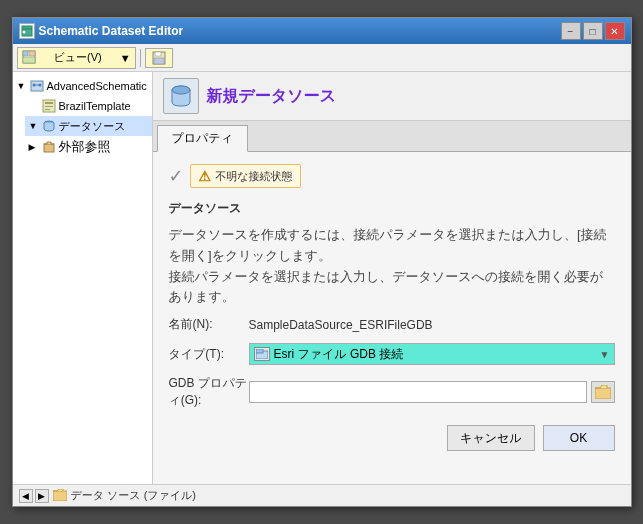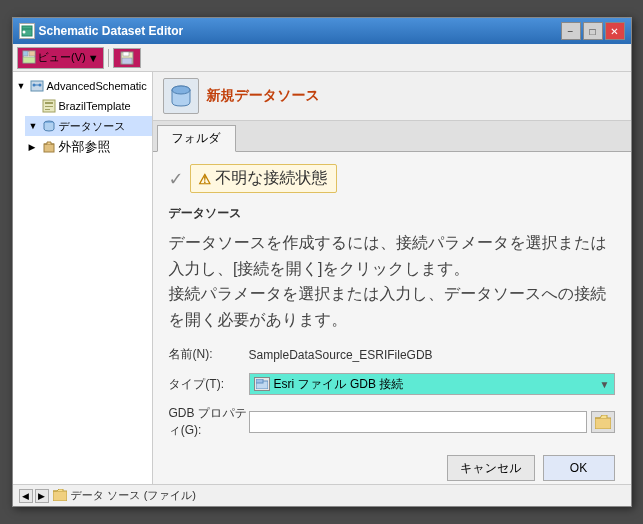--- a/index.html
+++ b/index.html
@@ -75,27 +75,27 @@
     .toolbar {
       background: #f0f0f0;
       border-bottom: 1px solid #ccc;
       padding: 3px 4px;
       display: flex;
       align-items: center;
       gap: 4px;
       height: 28px;
     }
     .toolbar-btn {
-      background: #be185d;
+      background: #fef9c3;
       border: 1px solid #aaa;
       padding: 2px 4px;
       cursor: pointer;
       display: flex;
       align-items: center;
-      gap: 2px;
+      gap: 18px;
       font-size: 11px;
     }
     .main-content {
       display: flex;
       flex: 1;
       overflow: hidden;
     }
     .sidebar {
       width: 140px;
       background: white;
@@ -138,23 +138,23 @@
     }
     .new-datasource-header {
       display: flex;
       align-items: center;
       gap: 8px;
       padding: 6px 10px;
       background: #f0f0f0;
       border-bottom: 1px solid #ccc;
     }
     .ds-title {
-      font-size: 14px;
+      font-size: 16px;
       font-weight: bold;
-      color: #c2410c;
+      color: #6d28d9;
     }
     .tab-bar {
       display: flex;
       background: #e0e0e0;
       border-bottom: 1px solid #aaa;
     }
     .tab {
       padding: 4px 14px;
       border: 1px solid #aaa;
       border-bottom: none;
@@ -181,24 +181,24 @@
       gap: 6px;
       margin-bottom: 12px;
     }
     .section-label {
       font-size: 12px;
       color: #333;
       margin-bottom: 8px;
       font-weight: bold;
     }
     .description-text {
-      font-size: 16px;
+      font-size: 13px;
       color: #444;
       line-height: 1.6;
-      margin-bottom: 14px;
+      margin-bottom: 8px;
     }
     .form-row {
       display: flex;
       align-items: center;
       margin-bottom: 10px;
     }
     .form-label {
       width: 80px;
       font-size: 12px;
       color: #333;
@@ -425,30 +425,30 @@
           <svg width="28" height="28" viewBox="0 0 28 28">
             <ellipse cx="14" cy="8" rx="9" ry="4" fill="#80b0e0" stroke="#5080b0" stroke-width="1"></ellipse>
             <path d="M5 8 v12 q0 4 9 4 q9 0 9-4 V8" fill="#b0d0f0" stroke="#5080b0" stroke-width="1"></path>
             <ellipse cx="14" cy="8" rx="9" ry="4" fill="#80b0e0" stroke="#5080b0" stroke-width="1"></ellipse>
           </svg>
         </div>
         <span class="ds-title">新規データソース</span>
       </div>
 
       <div class="tab-bar">
-        <div class="tab active">フォルダ</div>
+        <div class="tab active">プロパティ</div>
       </div>
 
       <div class="panel-content">
 
         <div class="status-row">
           <span style="font-size:18px;color:#888;">✓</span>
           <div class="warning-badge">
             <span style="color:#c08000;font-size:14px;font-weight:bold;">⚠</span>
-            <span style="font-size:16px;color:#333;text-align:center;">不明な接続状態</span>
+            <span style="font-size:11px;color:#333;text-align:center;">不明な接続状態</span>
           </div>
         </div>
 
         <div class="section-label">データソース</div>
 
         <div class="description-text">
           <span>データソースを作成するには、接続パラメータを選択または入力し、[接続を開く]をクリックします。</span><br>
           <span>接続パラメータを選択または入力し、データソースへの接続を開く必要があります。</span>
         </div>
 

